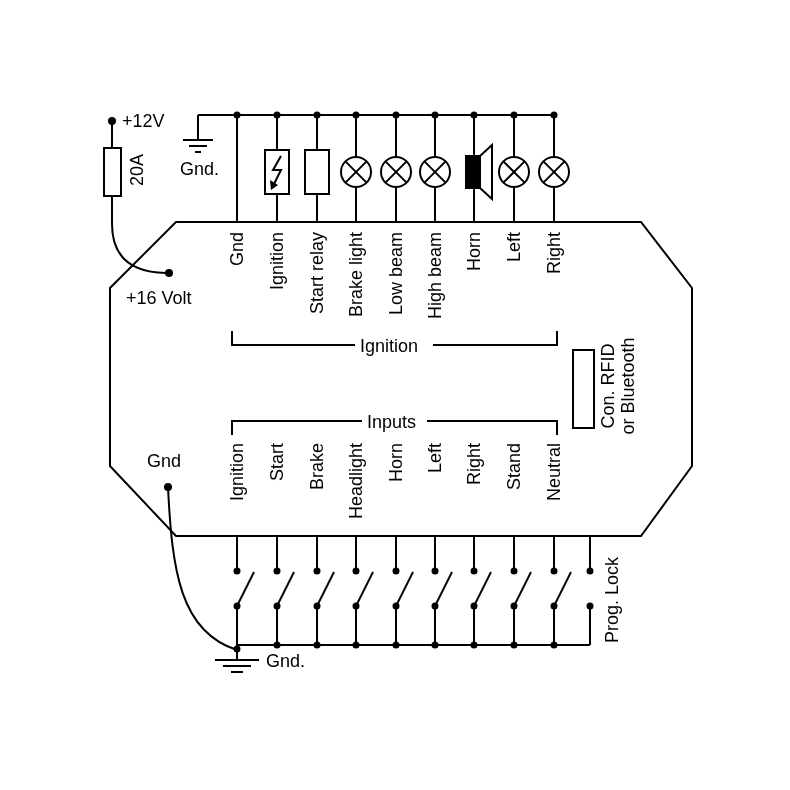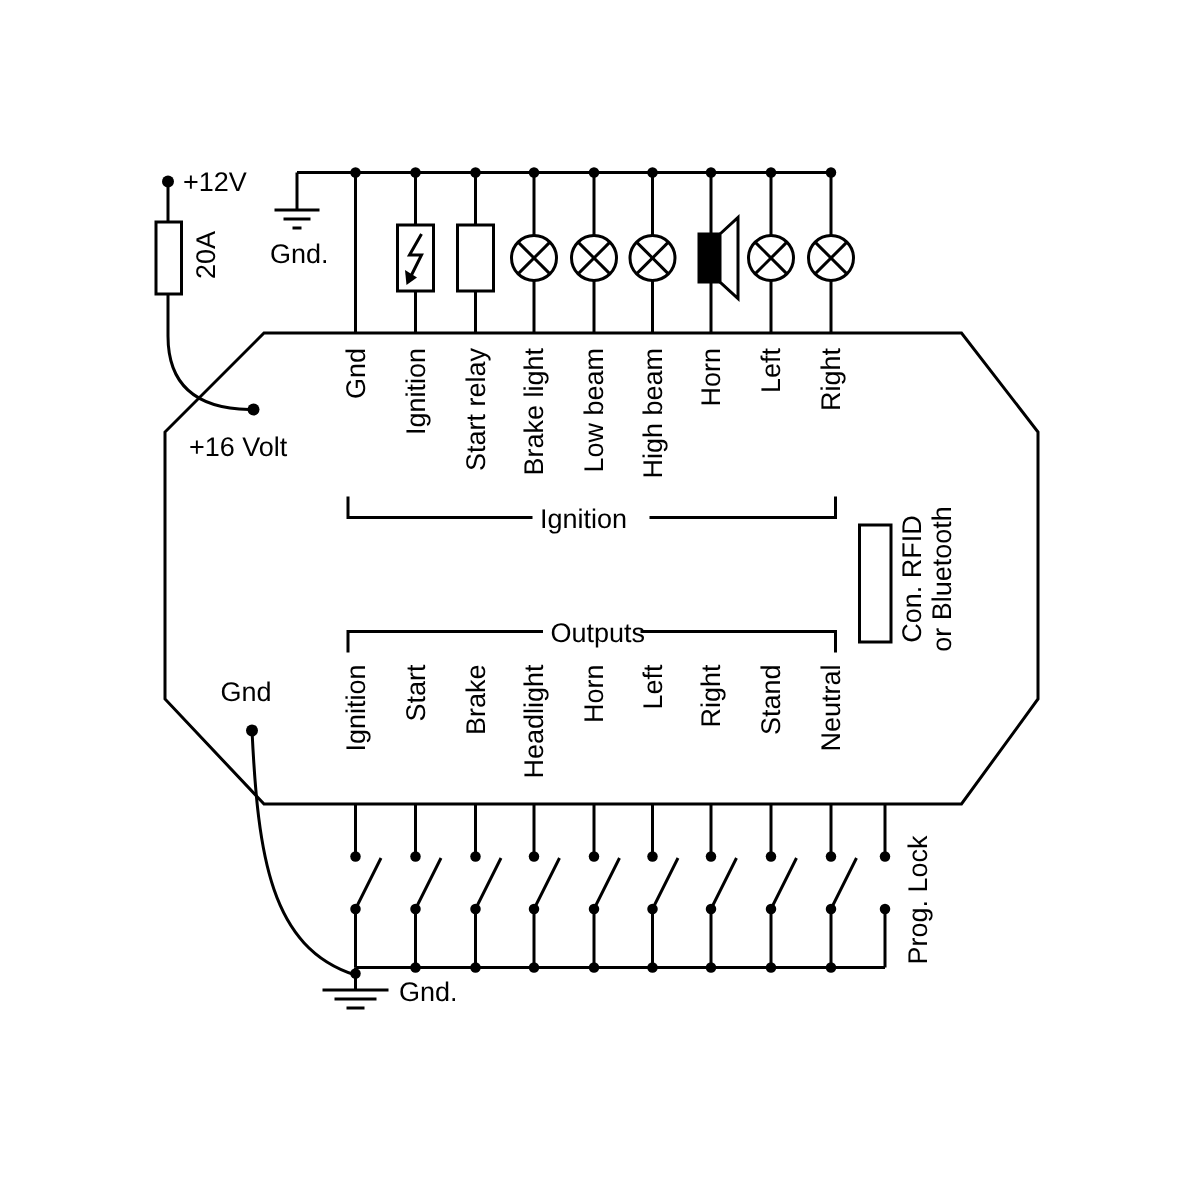--- a/index.html
+++ b/index.html
@@ -231,21 +231,21 @@
         <circle class="dot" cx="590" cy="606" r="3.5"></circle>
     </g>
   </svg>
 
   <div class="lbl" style="left:122px;top:111px">+12V</div>
   <div class="lbl" style="left:126px;top:288px">+16 Volt</div>
   <div class="lbl" style="left:180px;top:159px">Gnd.</div>
   <div class="lbl" style="left:147px;top:451px">Gnd</div>
   <div class="lbl" style="left:266px;top:651px">Gnd.</div>
   <div class="lbl" style="left:360px;top:336px">Ignition</div>
-  <div class="lbl" style="left:367px;top:412px">Outputs</div>
+  <div class="lbl" style="left:367px;top:412px">Inputs</div>
 
   <div class="vlabel vcenter" style="left:127px;top:196px;width:52px">20A</div>
 
   <div class="vlabel vout" style="left:227px;top:344px">Gnd</div>
   <div class="vlabel vout" style="left:267px;top:344px">Ignition</div>
   <div class="vlabel vout" style="left:307px;top:344px">Start relay</div>
   <div class="vlabel vout" style="left:346px;top:344px">Brake light</div>
   <div class="vlabel vout" style="left:386px;top:344px">Low beam</div>
   <div class="vlabel vout" style="left:425px;top:344px">High beam</div>
   <div class="vlabel vout" style="left:464px;top:344px">Horn</div>

